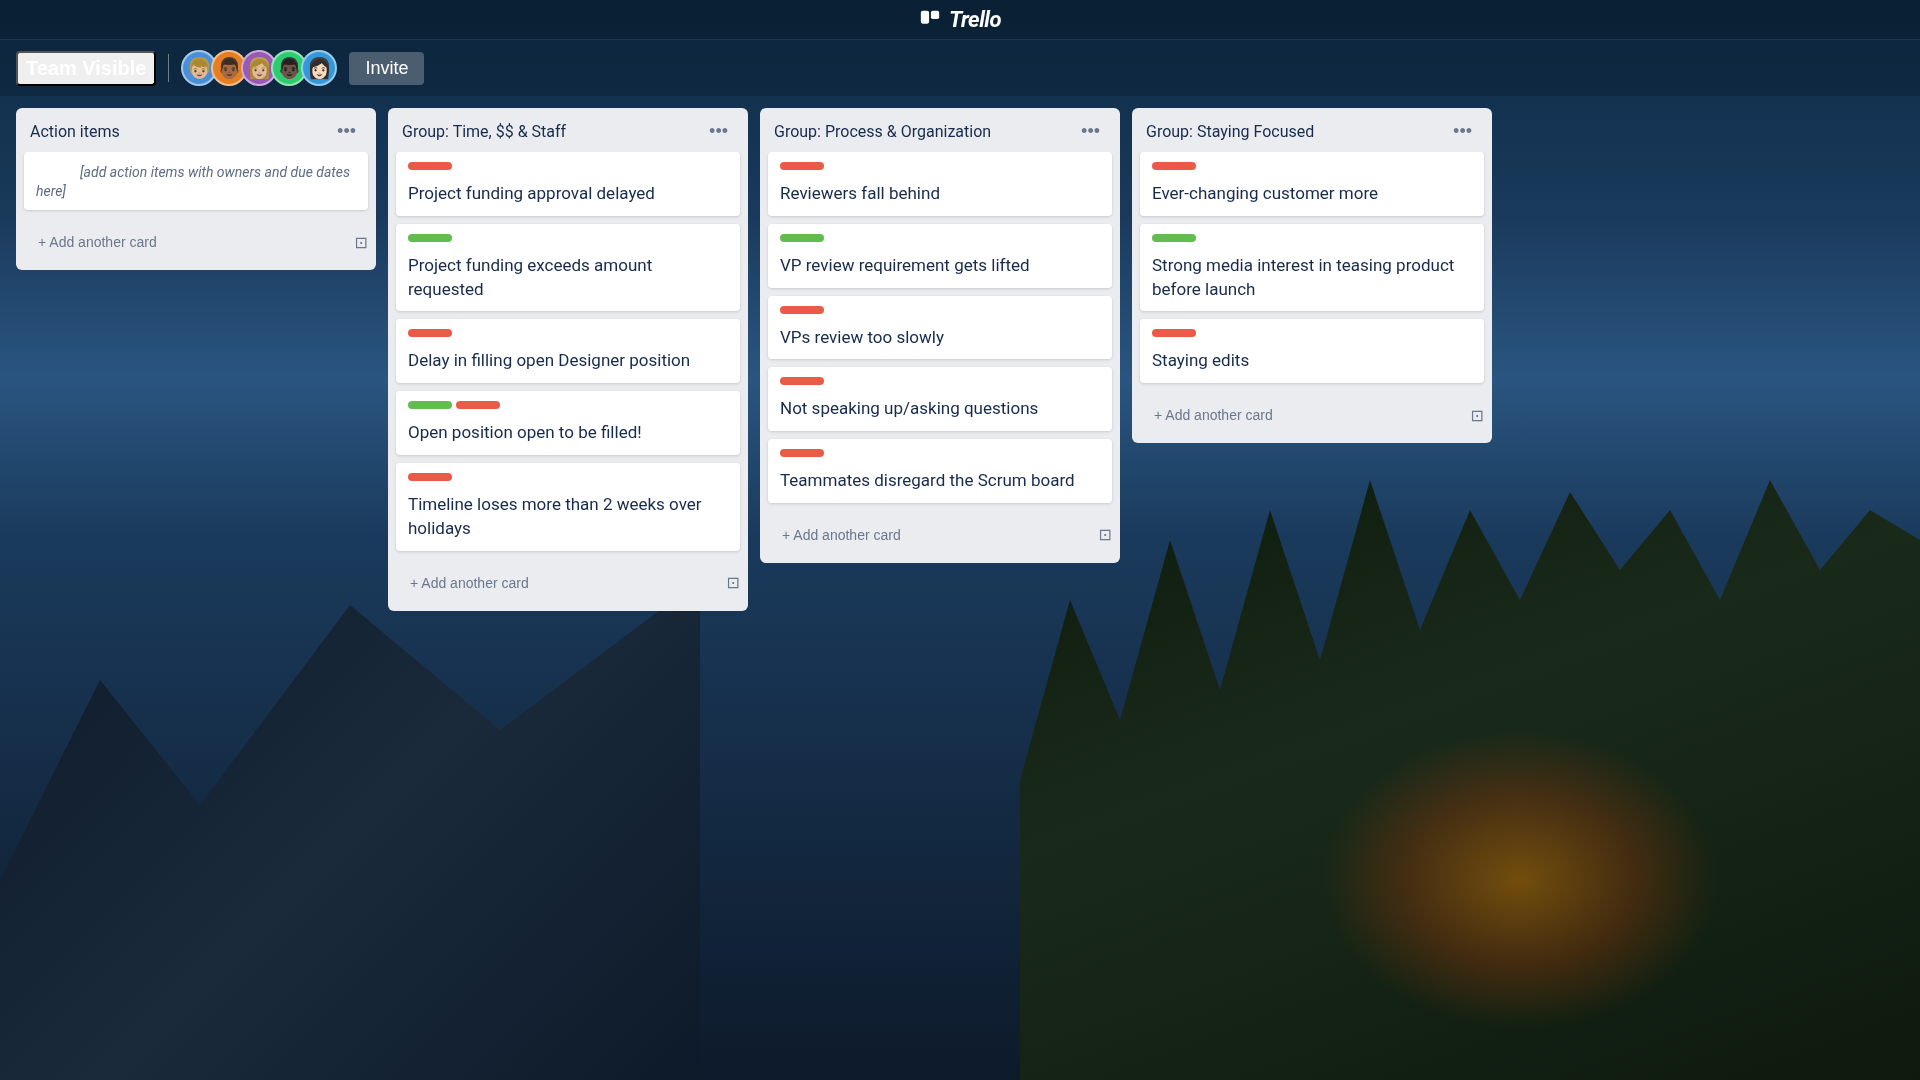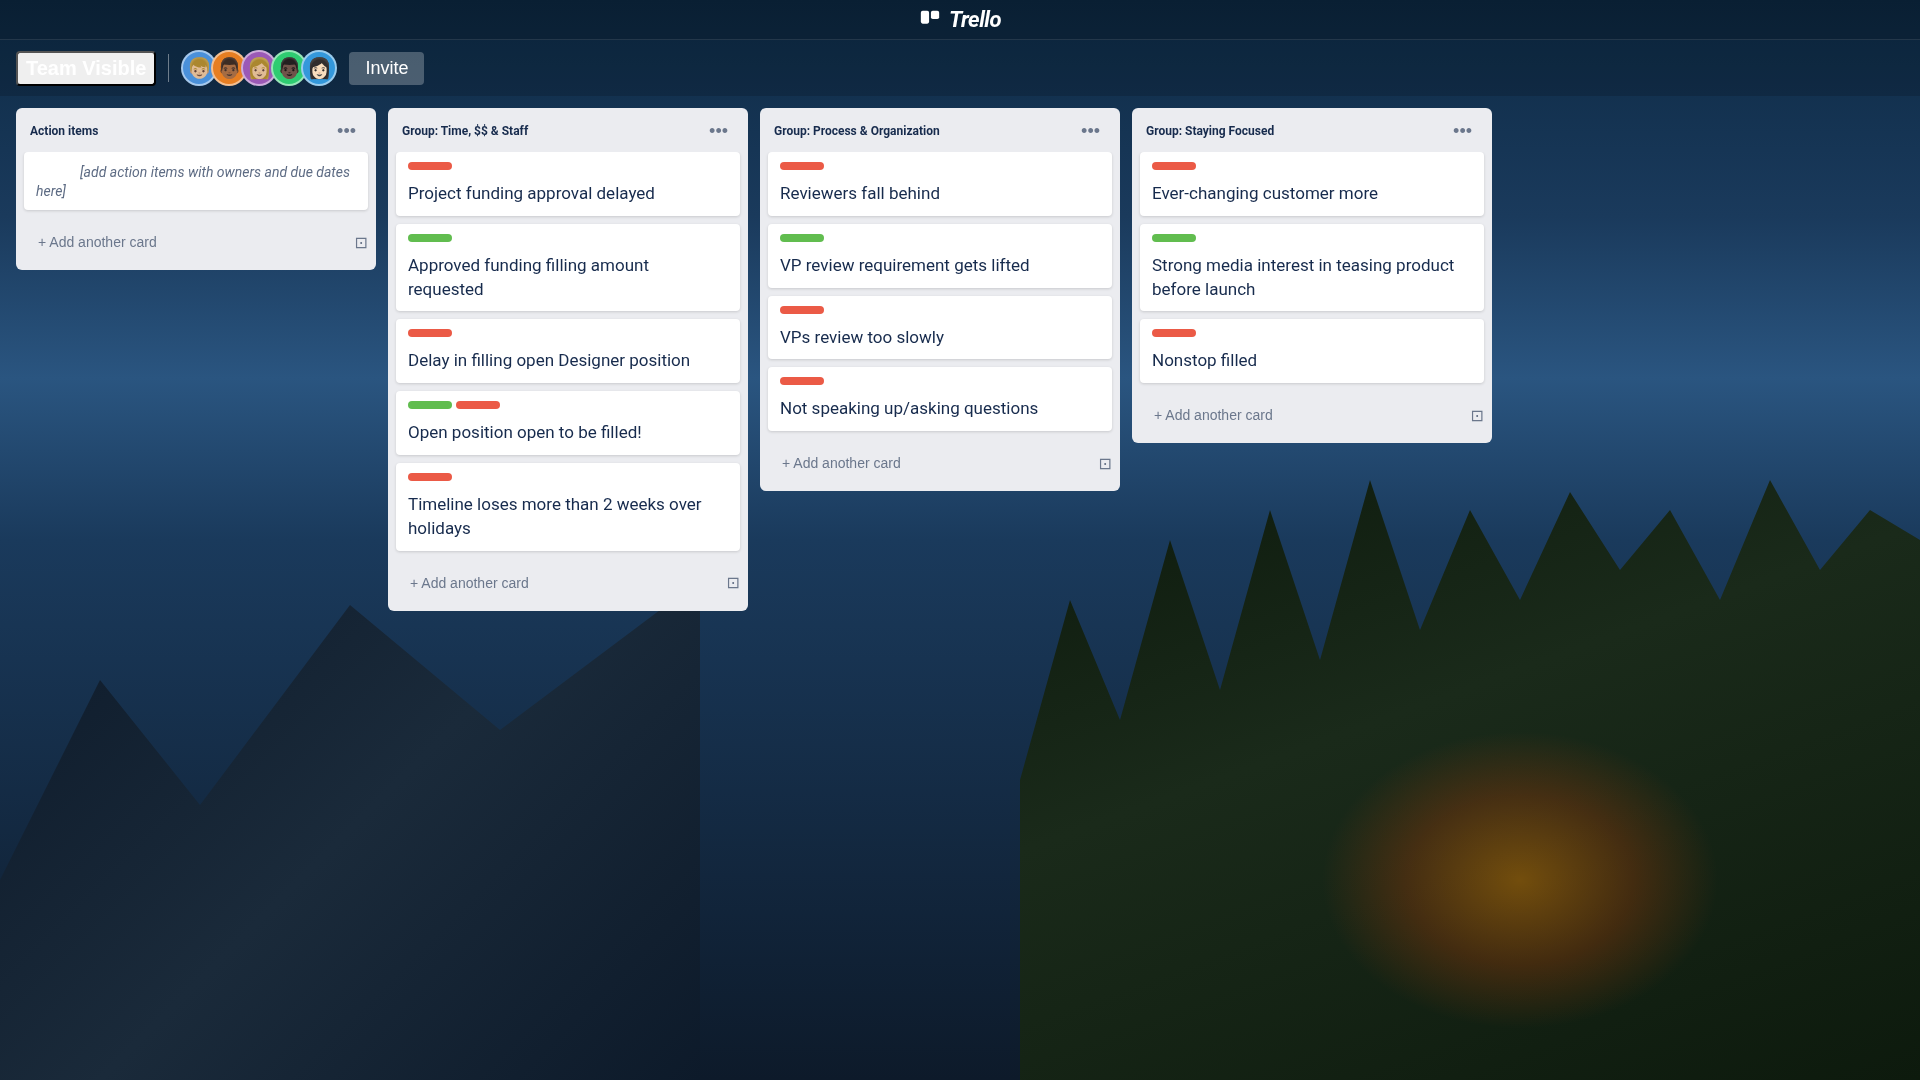--- a/index.html
+++ b/index.html
@@ -165,22 +165,22 @@
     }
 
     .list-header {
       display: flex;
       align-items: center;
       justify-content: space-between;
       padding: 12px 14px 10px;
     }
 
     .list-title {
-      font-size: 12px;
-      font-weight: 700;
+      font-size: 16px;
+      font-weight: 400;
       color: #172b4d;
       flex: 1;
     }
 
     .list-menu-btn {
       background: none;
       border: none;
       cursor: pointer;
       color: #6b778c;
       font-size: 18px;
@@ -333,21 +333,21 @@
         <div class="label-group">
             <span class="card-label label-red" style="width:44px;"></span>
           </div>
         <span class="card-text">Project funding approval delayed</span>
       </div>
 
       <div class="card">
         <div class="label-group">
             <span class="card-label label-green" style="width:44px;"></span>
           </div>
-        <span class="card-text">Approved funding filling amount requested</span>
+        <span class="card-text">Project funding exceeds amount requested</span>
       </div>
 
       <div class="card">
         <div class="label-group">
             <span class="card-label label-red" style="width:44px;"></span>
           </div>
         <span class="card-text">Delay in filling open Designer position</span>
       </div>
 
       <div class="card">
@@ -400,20 +400,26 @@
         <span class="card-text">VPs review too slowly</span>
       </div>
 
       <div class="card">
         <div class="label-group">
             <span class="card-label label-red" style="width:44px;"></span>
           </div>
         <span class="card-text">Not speaking up/asking questions</span>
       </div>
 
+      <div class="card">
+        <div class="label-group">
+            <span class="card-label label-red" style="width:44px;"></span>
+          </div>
+        <span class="card-text">Teammates disregard the Scrum board</span>
+      </div>
 
     </div>
     <div class="add-card-footer">
       <button class="add-card-btn">+ Add another card</button>
       <span class="card-template-icon">⊡</span>
     </div>
   </div>
 
   <div class="list">
     <div class="list-header">
@@ -433,21 +439,21 @@
         <div class="label-group">
             <span class="card-label label-green" style="width:44px;"></span>
           </div>
         <span class="card-text">Strong media interest in teasing product before launch</span>
       </div>
 
       <div class="card">
         <div class="label-group">
             <span class="card-label label-red" style="width:44px;"></span>
           </div>
-        <span class="card-text">Nonstop filled</span>
+        <span class="card-text">Staying edits</span>
       </div>
 
     </div>
     <div class="add-card-footer">
       <button class="add-card-btn">+ Add another card</button>
       <span class="card-template-icon">⊡</span>
     </div>
   </div>
 
 </div>

